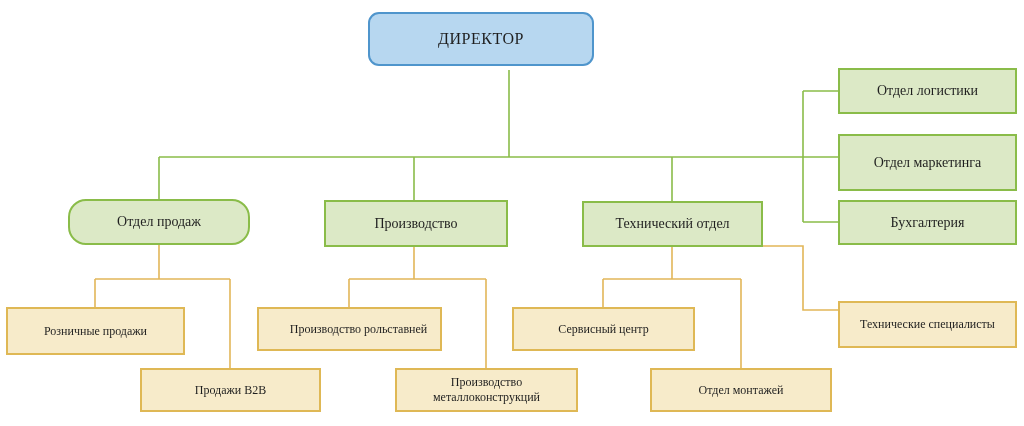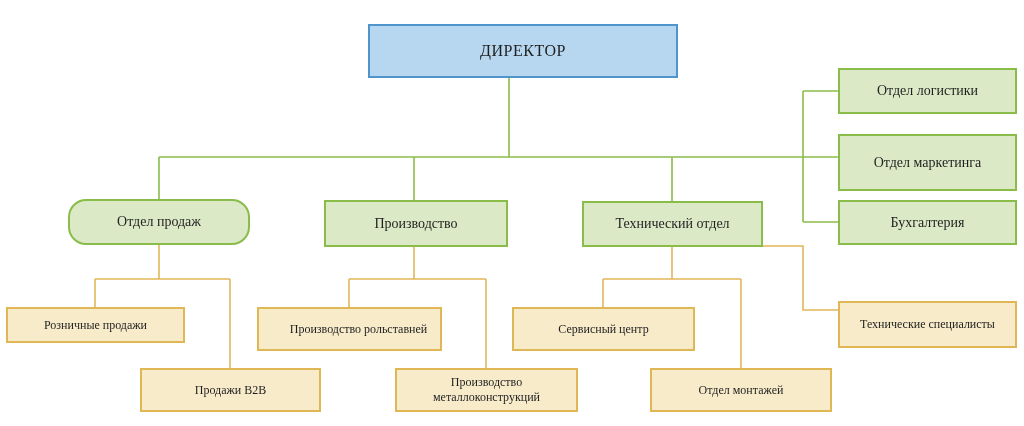--- a/index.html
+++ b/index.html
@@ -69,35 +69,35 @@
     <polyline class="edge-orange" points="349,279 486,279"></polyline>
     <polyline class="edge-orange" points="349,279 349,307"></polyline>
     <polyline class="edge-orange" points="486,279 486,368"></polyline>
     <polyline class="edge-orange" points="672,247 672,279"></polyline>
     <polyline class="edge-orange" points="603,279 741,279"></polyline>
     <polyline class="edge-orange" points="603,279 603,307"></polyline>
     <polyline class="edge-orange" points="741,279 741,368"></polyline>
     <polyline class="edge-orange" points="763,246 803,246 803,310 838,310"></polyline>
   </svg>
 
-  <div class="node blue" style="left:368px;top:24px;width:310px;height:54px;">ДИРЕКТОР</div>
+  <div class="node blue" style="left:368px;top:12px;width:226px;height:54px;border-radius:11px;">ДИРЕКТОР</div>
 
   <div class="node green" style="left:68px;top:199px;width:182px;height:46px;border-radius:18px;">Отдел продаж</div>
 
   <div class="node green" style="left:324px;top:200px;width:184px;height:47px;">Производство</div>
 
   <div class="node green" style="left:582px;top:201px;width:181px;height:46px;">Технический отдел</div>
 
   <div class="node green" style="left:838px;top:68px;width:179px;height:46px;text-align:right;">Отдел логистики</div>
 
   <div class="node green" style="left:838px;top:134px;width:179px;height:57px;">Отдел маркетинга</div>
 
   <div class="node green" style="left:838px;top:200px;width:179px;height:45px;">Бухгалтерия</div>
 
-  <div class="node tan" style="left:6px;top:307px;width:179px;height:36px;">Розничные продажи</div>
+  <div class="node tan" style="left:6px;top:307px;width:179px;height:48px;">Розничные продажи</div>
 
   <div class="node tan" style="left:140px;top:368px;width:181px;height:44px;">Продажи B2B</div>
 
   <div class="node tan" style="left:257px;top:307px;width:185px;height:44px;padding-left:24px;">Производство рольставней</div>
 
   <div class="node tan" style="left:395px;top:368px;width:183px;height:44px;">Производство металлоконструкций</div>
 
   <div class="node tan" style="left:512px;top:307px;width:183px;height:44px;">Сервисный центр</div>
 
   <div class="node tan" style="left:650px;top:368px;width:182px;height:44px;">Отдел монтажей</div>

